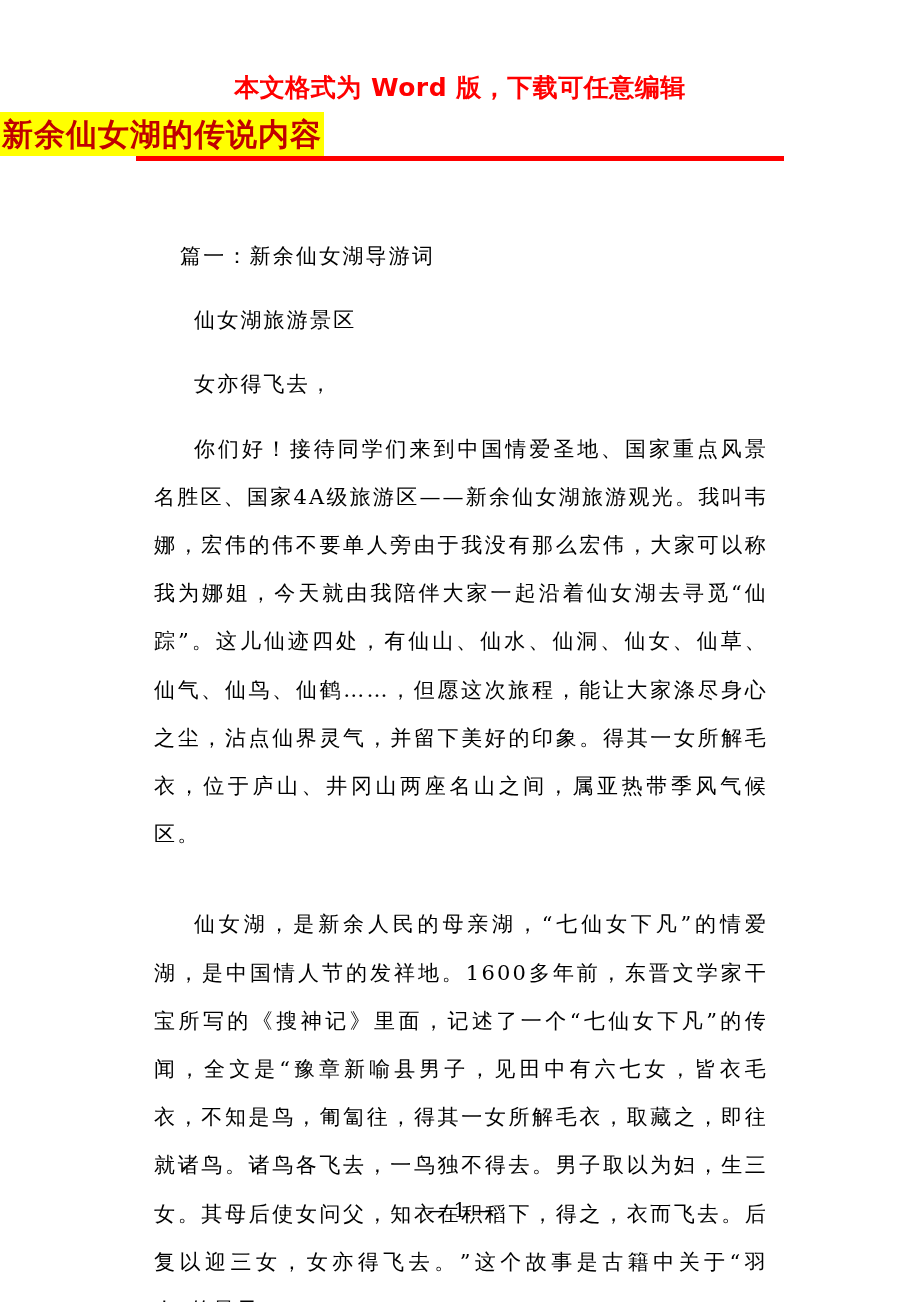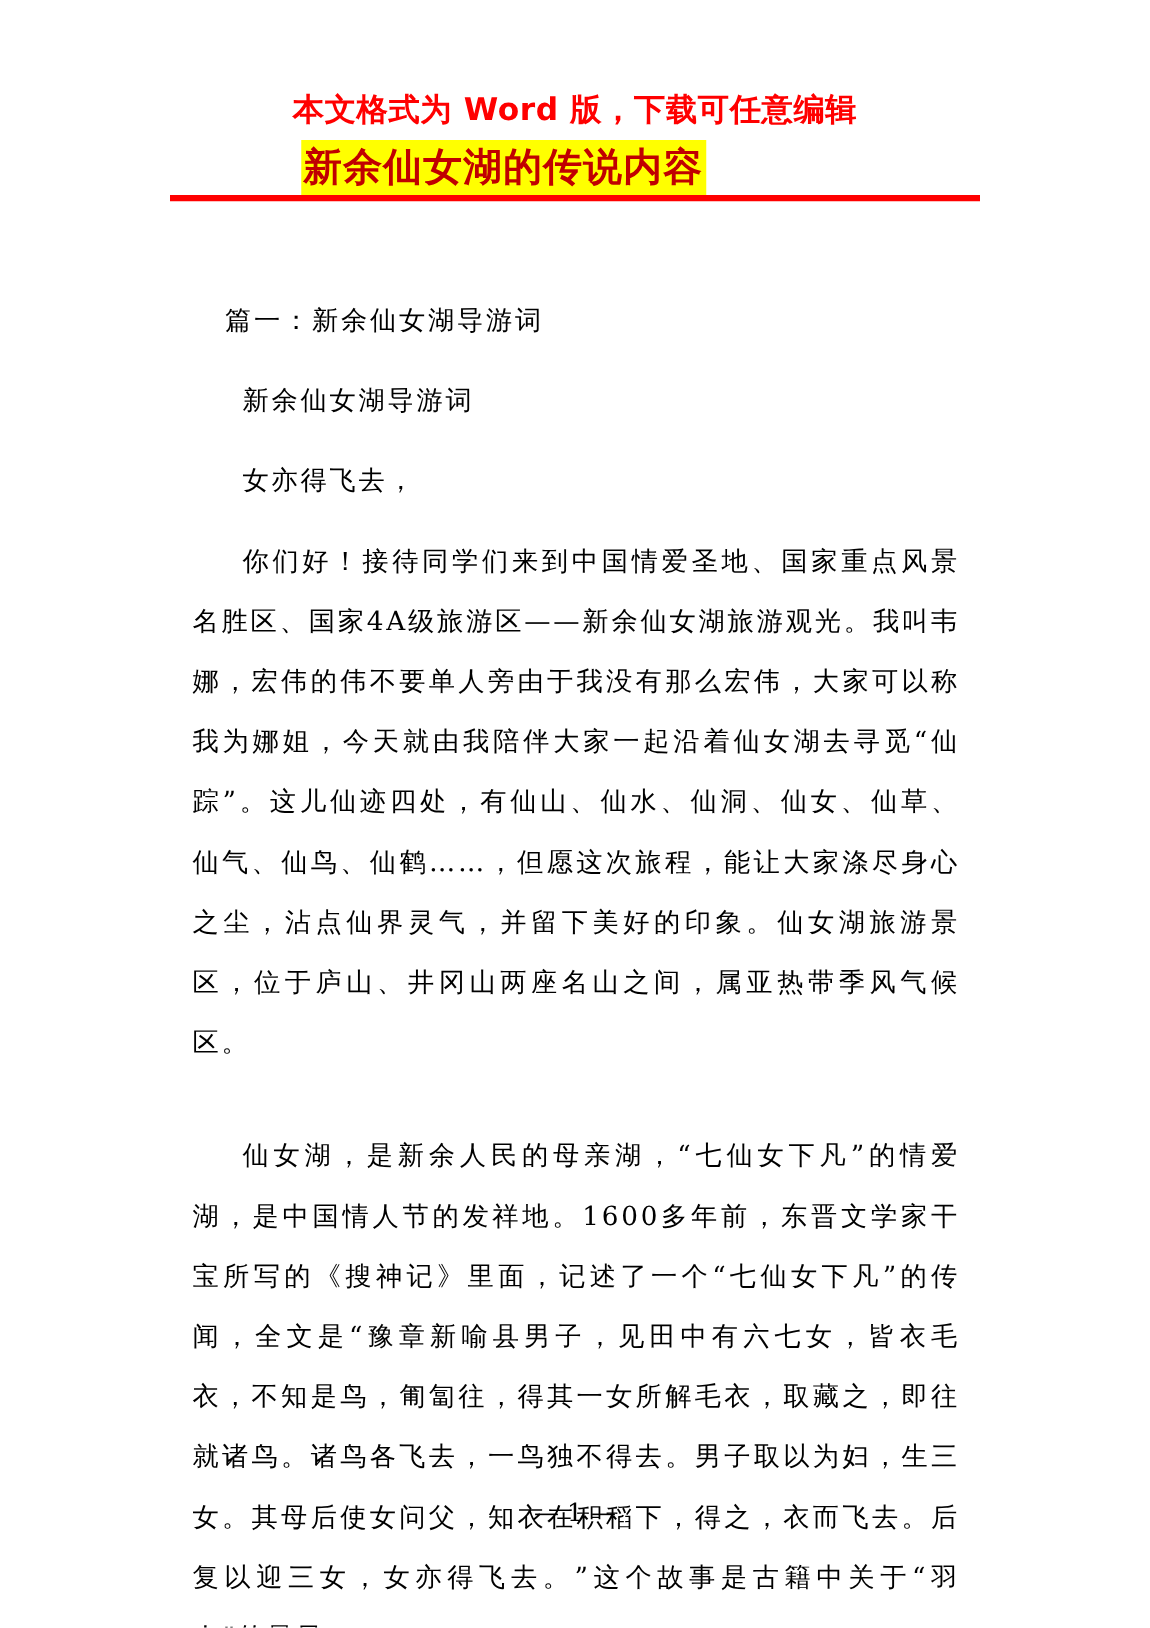--- a/index.html
+++ b/index.html
@@ -1,18 +1,18 @@
 <!DOCTYPE html>
 <html><head>
   <meta charset="utf-8">
   <style>
     html, body { margin: 0; padding: 0; background: #ffffff; }
     body { width: 920px; height: 1302px; position: relative; overflow: hidden; font-family: "DejaVu Serif", "Liberation Serif", serif; color: #000; }
     .banner { position: absolute; top: 68px; left: 0; width: 920px; text-align: center; font-family: "DejaVu Sans", "Liberation Sans", sans-serif; font-weight: bold; color: #ff0000; font-size: 25px; line-height: 40px; letter-spacing: 0.5px; }
-    .title-wrap { position: absolute; top: 112px; left: 0; width: 805px; text-align: center; }
+    .title-wrap { position: absolute; top: 112px; left: 0; width: 805px; }
     .title { display: inline-block; background: #ffff00; color: #c00000; font-family: "DejaVu Sans", "Liberation Sans", sans-serif; font-weight: bold; font-size: 31px; line-height: 44px; padding: 0 2px; letter-spacing: 1px; }
     .rule { position: absolute; top: 156px; left: 136px; width: 648px; height: 5px; background: #ff0000; }
     .content { position: absolute; top: 216px; left: 138px; width: 646px; font-size: 21px; line-height: 48.2px; letter-spacing: 2.2px; }
     .content p { margin: 16px; text-align: justify; text-justify: inter-character; }
     .indent0 { text-indent: 26px; }
     .indent1 { text-indent: 40px; }
     .para { text-indent: 40px; }
     .gap { height: 10px; }
     .footer { position: absolute; top: 1192px; left: 0; width: 920px; text-align: center; font-size: 20px; line-height: 36px; }
   </style>
@@ -20,20 +20,20 @@
 <body>
 
 <div class="banner">本文格式为 Word 版，下载可任意编辑</div>
 <div class="title-wrap">
   <span class="title">新余仙女湖的传说内容</span>
 </div>
 <div class="rule"></div>
 
 <div class="content">
   <p class="indent0">篇一：新余仙女湖导游词</p>
-  <p class="indent1">新余仙女湖导游词</p>
+  <p class="indent1">仙女湖旅游景区</p>
   <p class="indent1">女亦得飞去，</p>
-  <p class="para">你们好！接待同学们来到中国情爱圣地、国家重点风景名胜区、国家4A级旅游区——新余仙女湖旅游观光。我叫韦娜，宏伟的伟不要单人旁由于我没有那么宏伟，大家可以称我为娜姐，今天就由我陪伴大家一起沿着仙女湖去寻觅“仙踪”。这儿仙迹四处，有仙山、仙水、仙洞、仙女、仙草、仙气、仙鸟、仙鹤……，但愿这次旅程，能让大家涤尽身心之尘，沾点仙界灵气，并留下美好的印象。仙女湖旅游景区，位于庐山、井冈山两座名山之间，属亚热带季风气候区。</p>
+  <p class="para">你们好！接待同学们来到中国情爱圣地、国家重点风景名胜区、国家4A级旅游区——新余仙女湖旅游观光。我叫韦娜，宏伟的伟不要单人旁由于我没有那么宏伟，大家可以称我为娜姐，今天就由我陪伴大家一起沿着仙女湖去寻觅“仙踪”。这儿仙迹四处，有仙山、仙水、仙洞、仙女、仙草、仙气、仙鸟、仙鹤……，但愿这次旅程，能让大家涤尽身心之尘，沾点仙界灵气，并留下美好的印象。得其一女所解毛衣，位于庐山、井冈山两座名山之间，属亚热带季风气候区。</p>
   <div class="gap"></div>
   <p class="para">仙女湖，是新余人民的母亲湖，“七仙女下凡”的情爱湖，是中国情人节的发祥地。1600多年前，东晋文学家干宝所写的《搜神记》里面，记述了一个“七仙女下凡”的传闻，全文是“豫章新喻县男子，见田中有六七女，皆衣毛衣，不知是鸟，匍匐往，得其一女所解毛衣，取藏之，即往就诸鸟。诸鸟各飞去，一鸟独不得去。男子取以为妇，生三女。其母后使女问父，知衣在积稻下，得之，衣而飞去。后复以迎三女，女亦得飞去。”这个故事是古籍中关于“羽人”的最早</p>
 </div>
 
 <div class="footer">— 1 —</div>
 
 </body></html>

